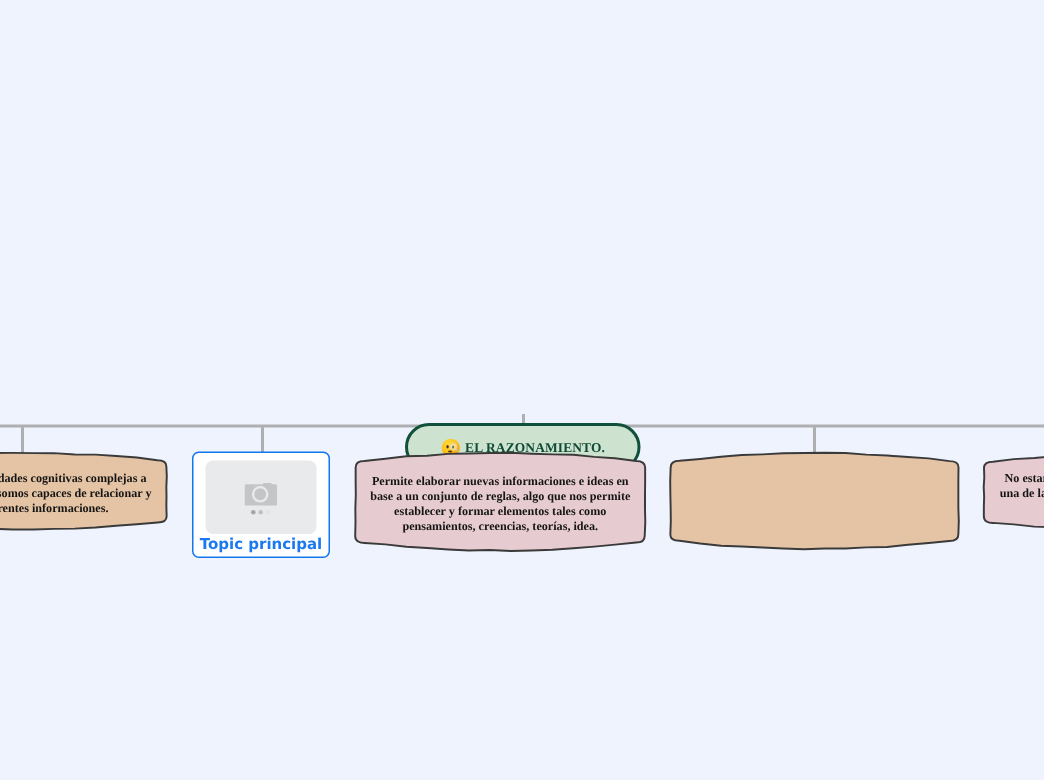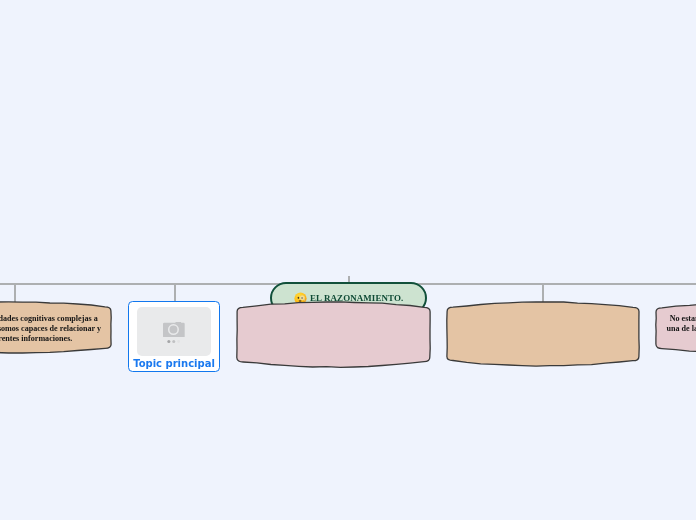--- a/index.html
+++ b/index.html
@@ -74,20 +74,21 @@
       </g>
     </svg>
     <div class="sktxt">Son aquellas habilidades cognitivas complejas a través de las cuales somos capaces de relacionar y asociar diferentes informaciones.</div>
   </div>
   <div class="sk" style="left:233px;top:298px;width:201px;height:73px;">
     <svg width="201" height="73" viewBox="0 0 201 73">
       <g transform="translate(4,4)">
         <path d="M0.1,9.6C0.1,6.3 2.6,5.3 5.9,5.3L19.9,3.8L33.9,2.2L47.7,1.8L61.6,0.6L75.7,0.3L89.6,0.0L103.5,-0.2L117.4,0.5L131.3,0.9L145.3,1.2L159.2,2.6L173.0,3.5L187.1,5.3C190.4,5.3 193.1,6.4 193.1,9.7L193.1,18.9L193.0,28.0L193.0,37.2L193.2,46.1L192.8,55.3C192.8,58.6 190.4,59.7 187.1,59.7L173.1,61.1L159.2,62.4L145.2,63.5L131.3,64.5L117.4,65.0L103.5,65.3L89.6,64.7L75.7,65.0L61.8,64.3L47.8,63.3L33.9,62.5L19.9,60.9L6.1,60.0C2.8,60.0 -0.2,58.8 -0.2,55.5L-0.0,46.2L-0.1,37.1L0.2,27.8L0.1,18.7L0.1,9.6Z" fill="#e6cbd0" stroke="#3a3a3a" stroke-width="1.3" stroke-linejoin="round"></path>
       </g>
     </svg>
+    <div class="sktxt">Permite elaborar nuevas informaciones e ideas en base a un conjunto de reglas, algo que nos permite establecer y formar elementos tales como pensamientos, creencias, teorías, idea.</div>
   </div>
   <div class="sk" style="left:443px;top:298px;width:200px;height:72px;">
     <svg width="200" height="72" viewBox="0 0 200 72">
       <g transform="translate(4,4)">
         <path d="M0.1,9.6C0.1,6.3 2.7,5.2 6.0,5.2L19.8,4.0L33.6,2.5L47.6,1.3L61.4,0.9L75.1,0.2L89.1,-0.0L103.0,-0.2L116.7,0.0L130.6,1.1L144.5,1.7L158.3,2.7L172.1,3.6L186.0,5.4C189.3,5.4 192.0,6.2 192.0,9.5L191.9,18.5L191.9,27.6L191.9,36.6L192.2,45.3L191.9,54.4C191.9,57.7 189.2,58.7 185.9,58.7L172.2,60.0L158.3,61.2L144.5,62.7L130.5,62.9L116.7,63.7L102.8,63.7L89.1,64.2L75.2,63.7L61.4,63.0L47.6,62.3L33.7,61.8L19.7,60.3L6.0,58.5C2.7,58.5 -0.1,57.8 -0.1,54.5L0.2,45.4L0.1,36.6L-0.1,27.5L-0.2,18.5L0.1,9.6Z" fill="#e4c4a4" stroke="#3a3a3a" stroke-width="1.3" stroke-linejoin="round"></path>
       </g>
     </svg>
   </div>
   <div class="sk" style="left:652px;top:298.5px;width:199px;height:58px;">
     <svg width="199" height="58" viewBox="0 0 199 58">

